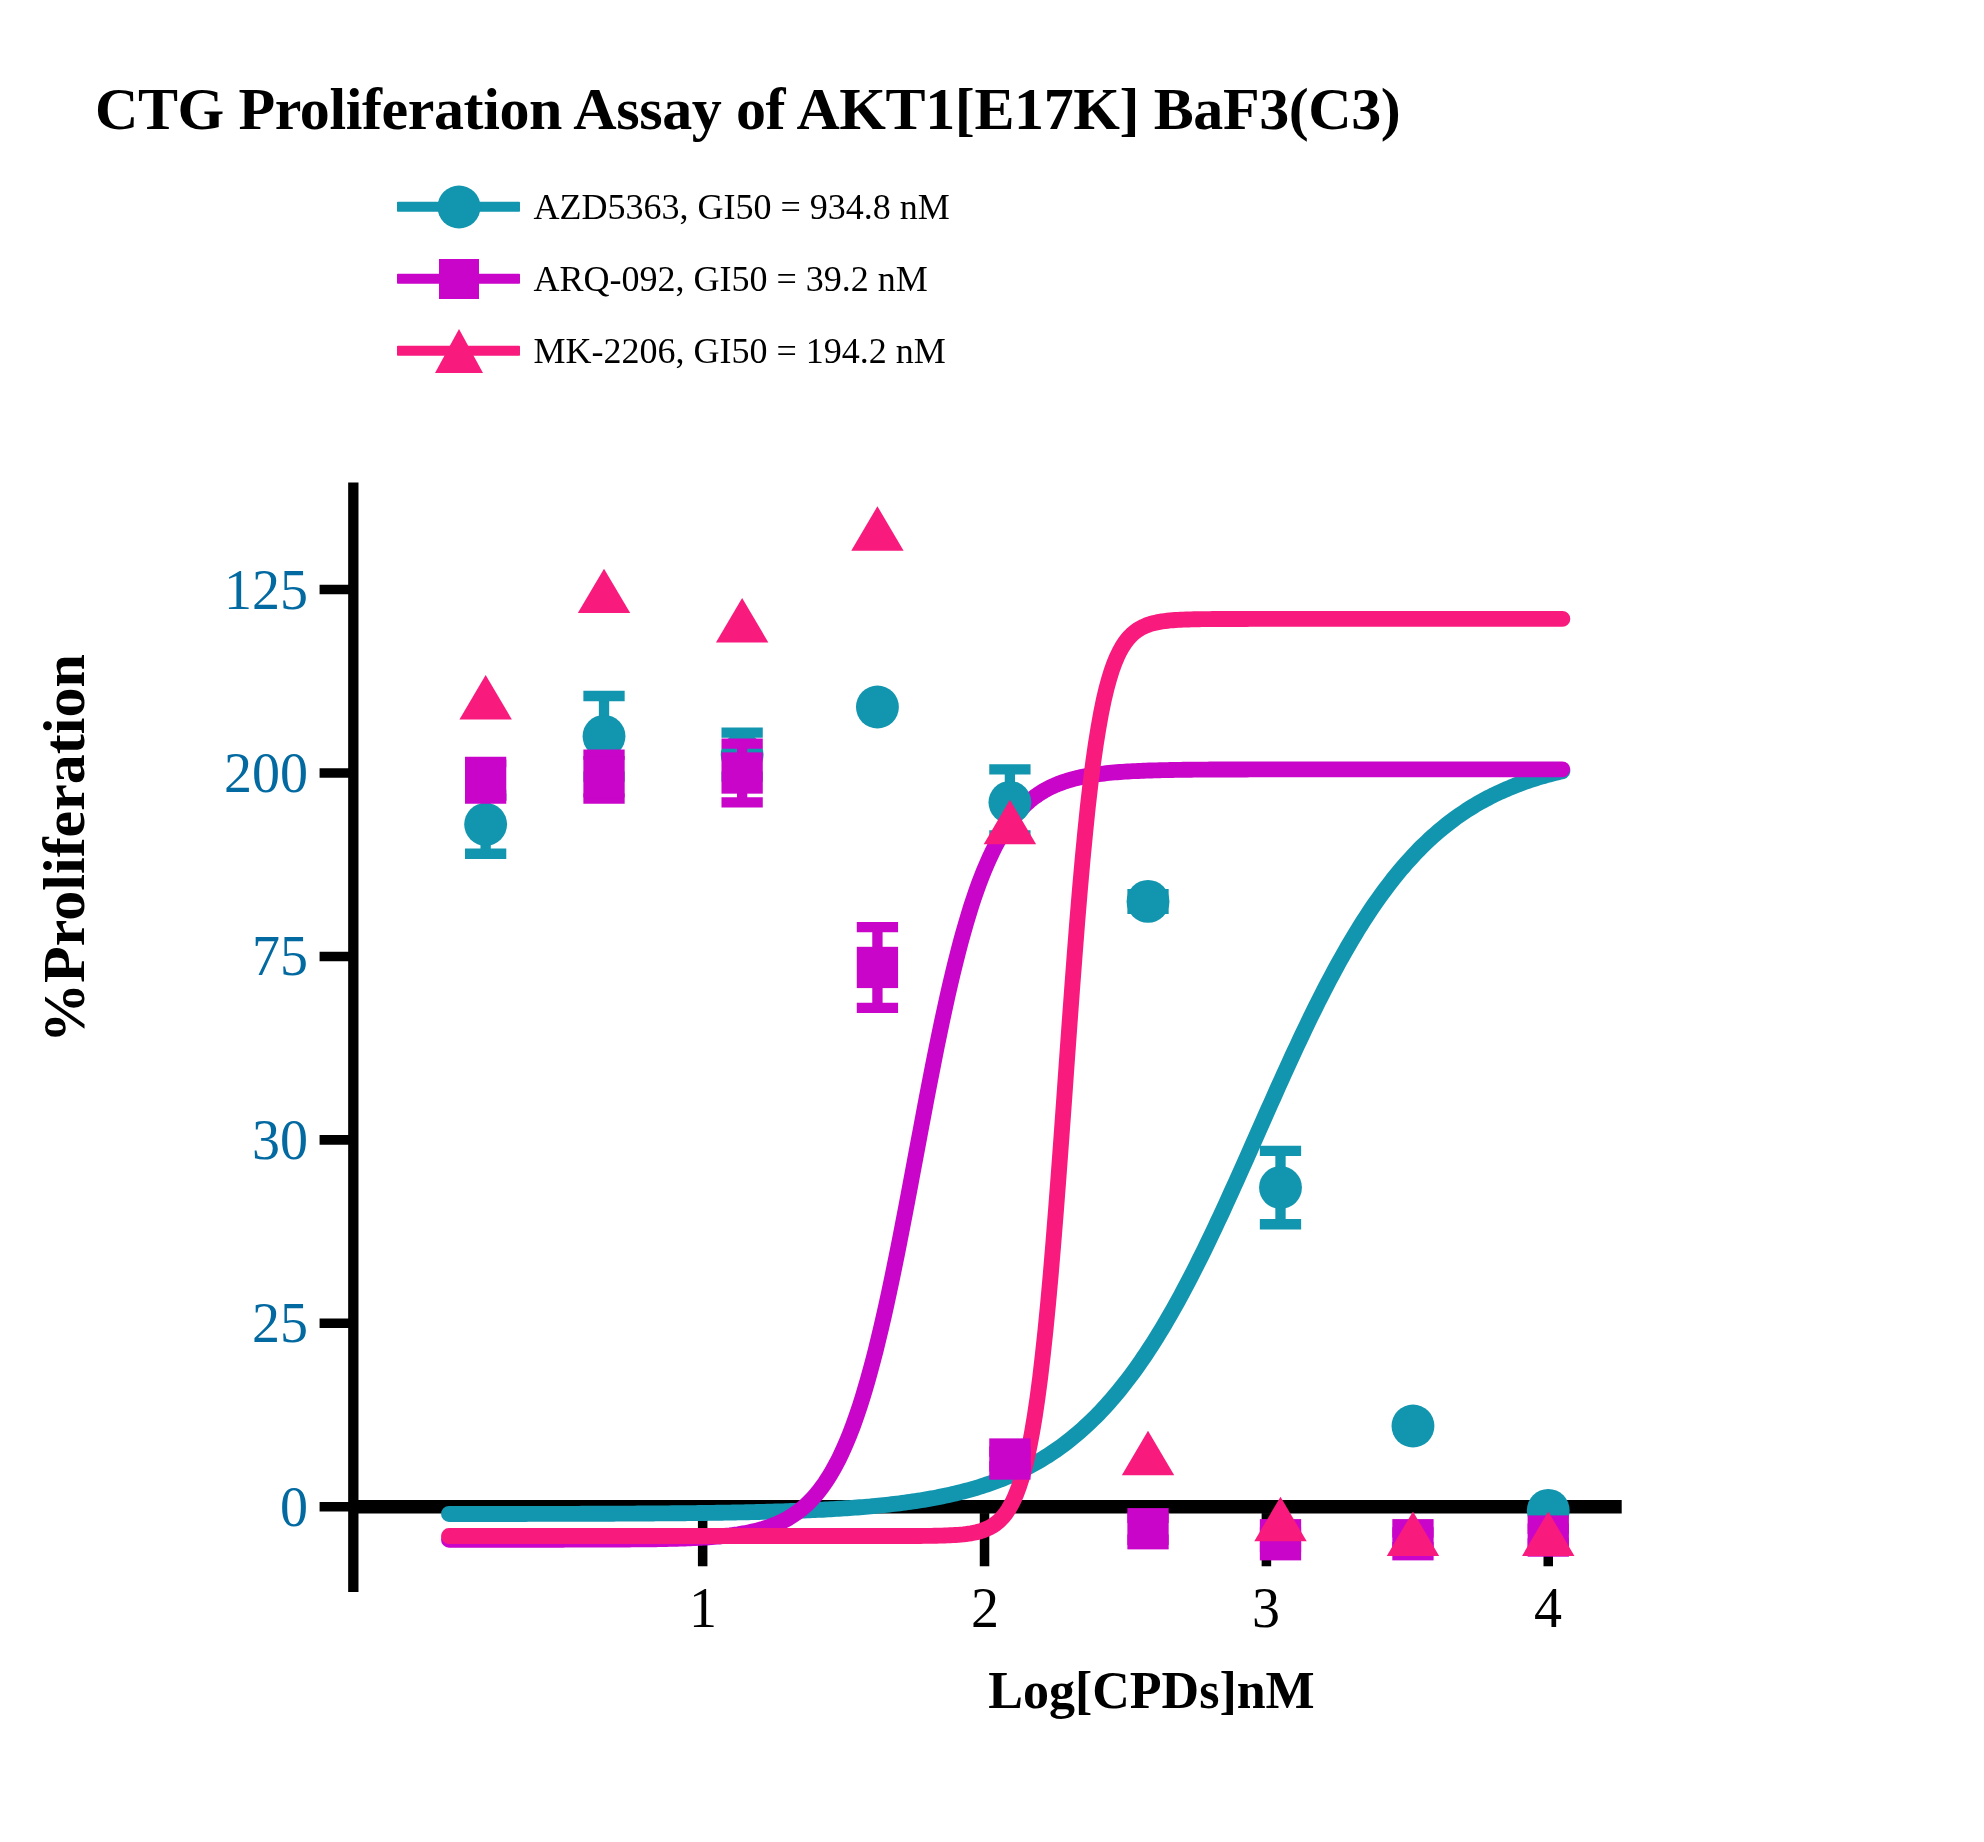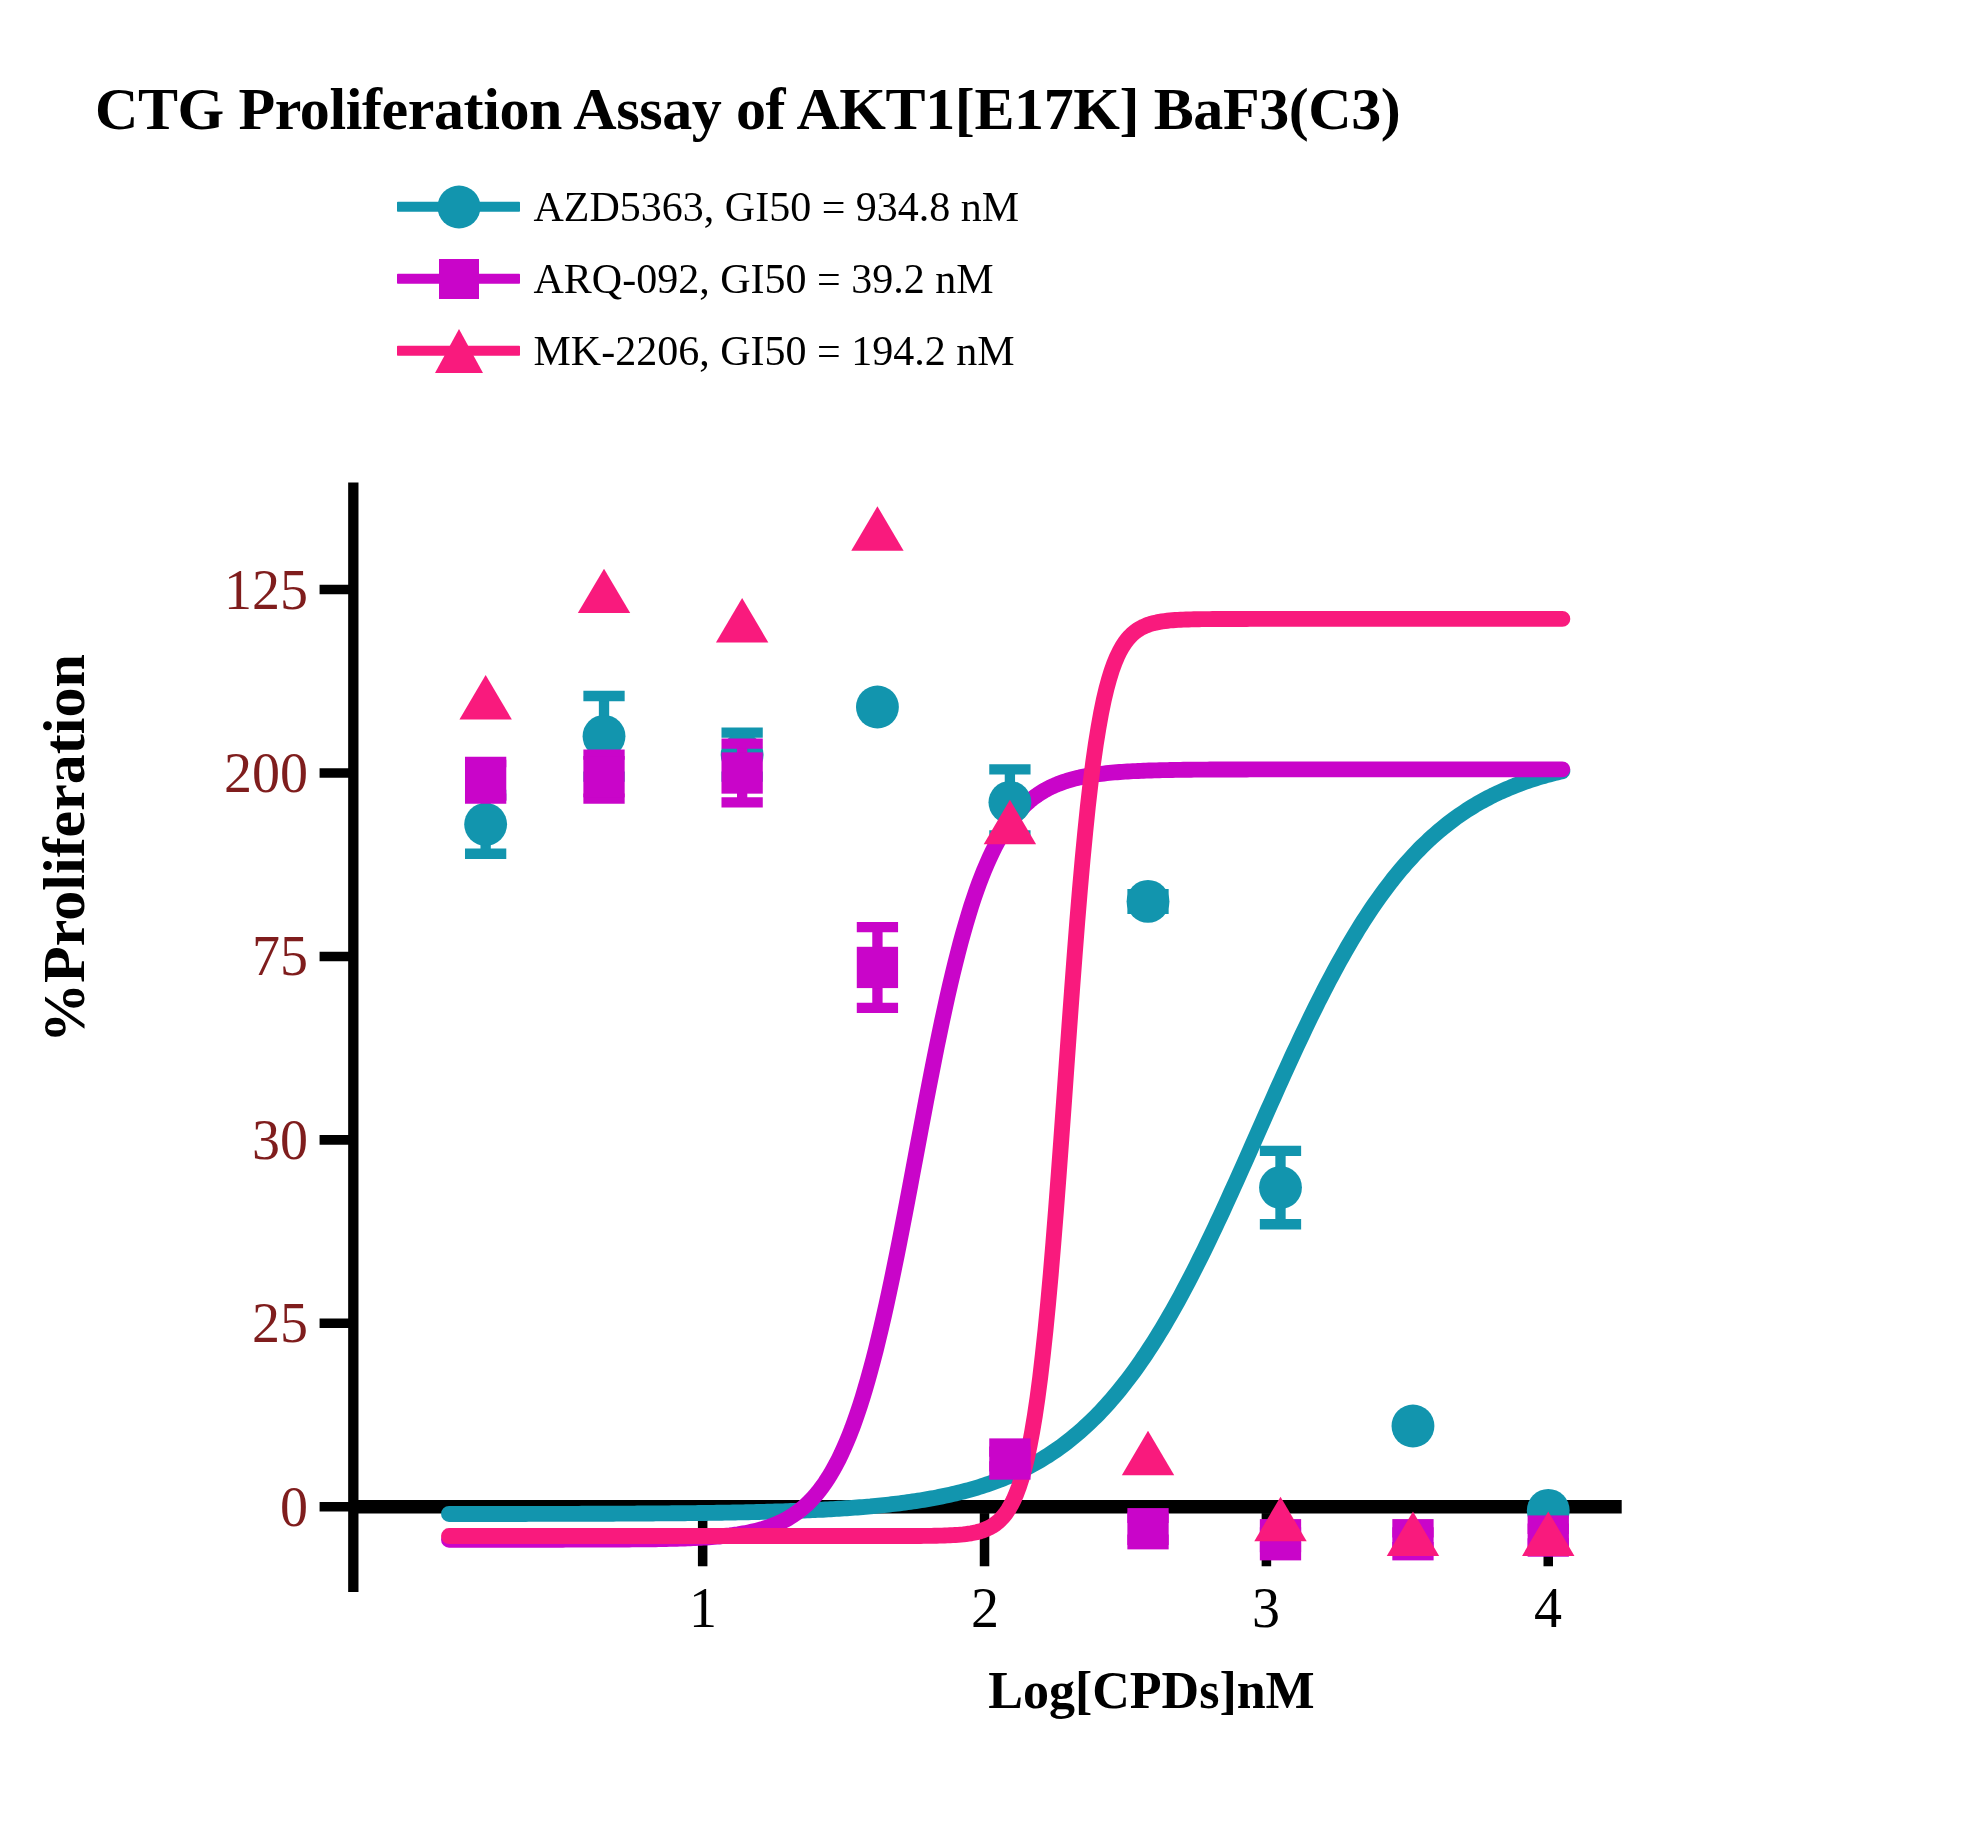--- a/index.html
+++ b/index.html
@@ -15,29 +15,29 @@
   .legend{position:absolute;left:397px;top:171px;}
   .legend-row{display:flex;align-items:center;height:72px;}
   .legend-mark{width:123px;height:40px;position:relative;flex:0 0 123px;}
   .legend-line{position:absolute;left:0;top:50%;transform:translateY(-50%);
                width:123px;height:10.3px;border-radius:0.8px;}
   .legend-glyph{position:absolute;left:50%;top:50%;transform:translate(-50%,-50%);}
   .g-circle{width:43px;height:43px;border-radius:50%;}
   .g-square{width:40px;height:40px;}
   .g-tri{width:0;height:0;border-left:24.6px solid transparent;
          border-right:24.6px solid transparent;}
-  .legend-label{font-size:42px;color:#000;white-space:nowrap;padding-left:13.5px;}
+  .legend-label{font-size:36px;color:#000;white-space:nowrap;padding-left:13.5px;}
 
   .ylabel{position:absolute;left:-214px;top:814px;width:556px;
           text-align:center;font-size:60px;font-weight:bold;color:#000;
           transform:rotate(-90deg);transform-origin:center center;}
   .xlabel{position:absolute;left:437px;top:1661px;width:1429px;
           text-align:center;font-size:52px;font-weight:bold;color:#000;}
 
-  .ytick-lab{position:absolute;right:0;font-size:56px;color:#7f1d1d;
+  .ytick-lab{position:absolute;right:0;font-size:56px;color:#0369a1;
              text-align:right;transform:translateY(-50%);white-space:nowrap;}
   .xtick-lab{position:absolute;font-size:56px;color:#000;
              text-align:center;transform:translateX(-50%);white-space:nowrap;}
 
   svg.plot{position:absolute;left:0;top:0;width:2189px;height:1843px;}
 </style>
 </head>
 <body>
 
 <div id="root">

